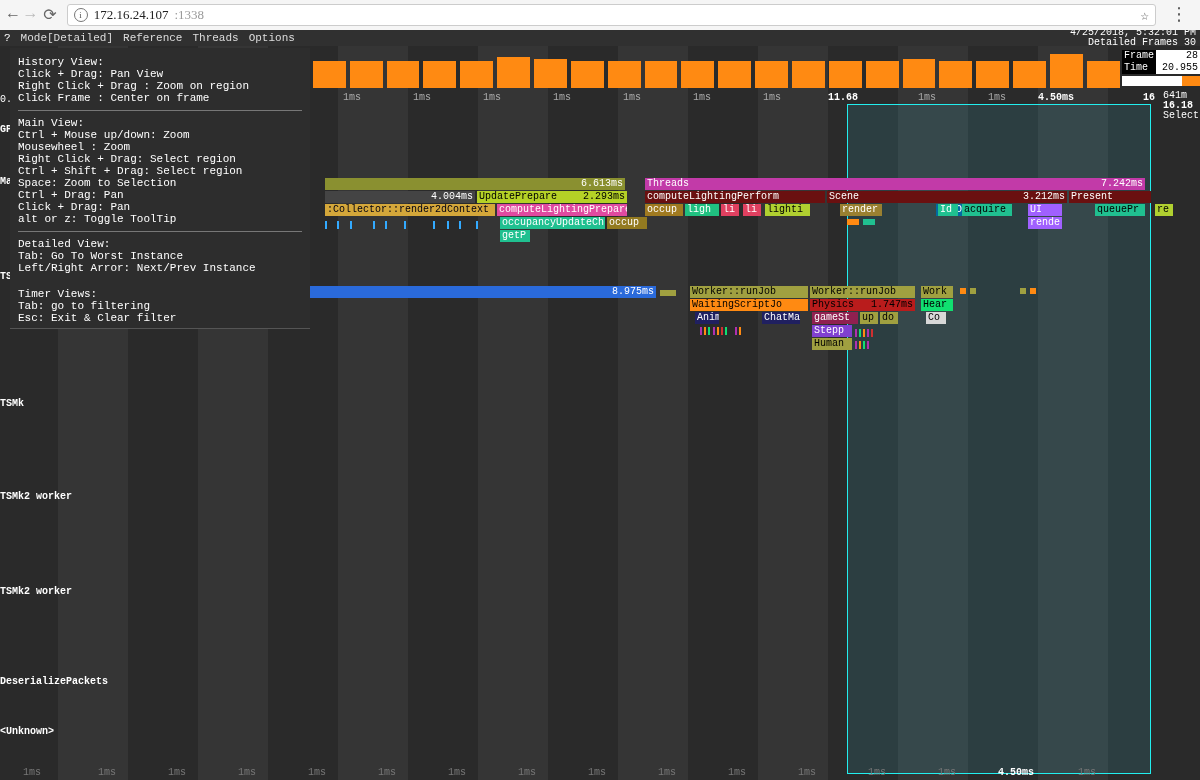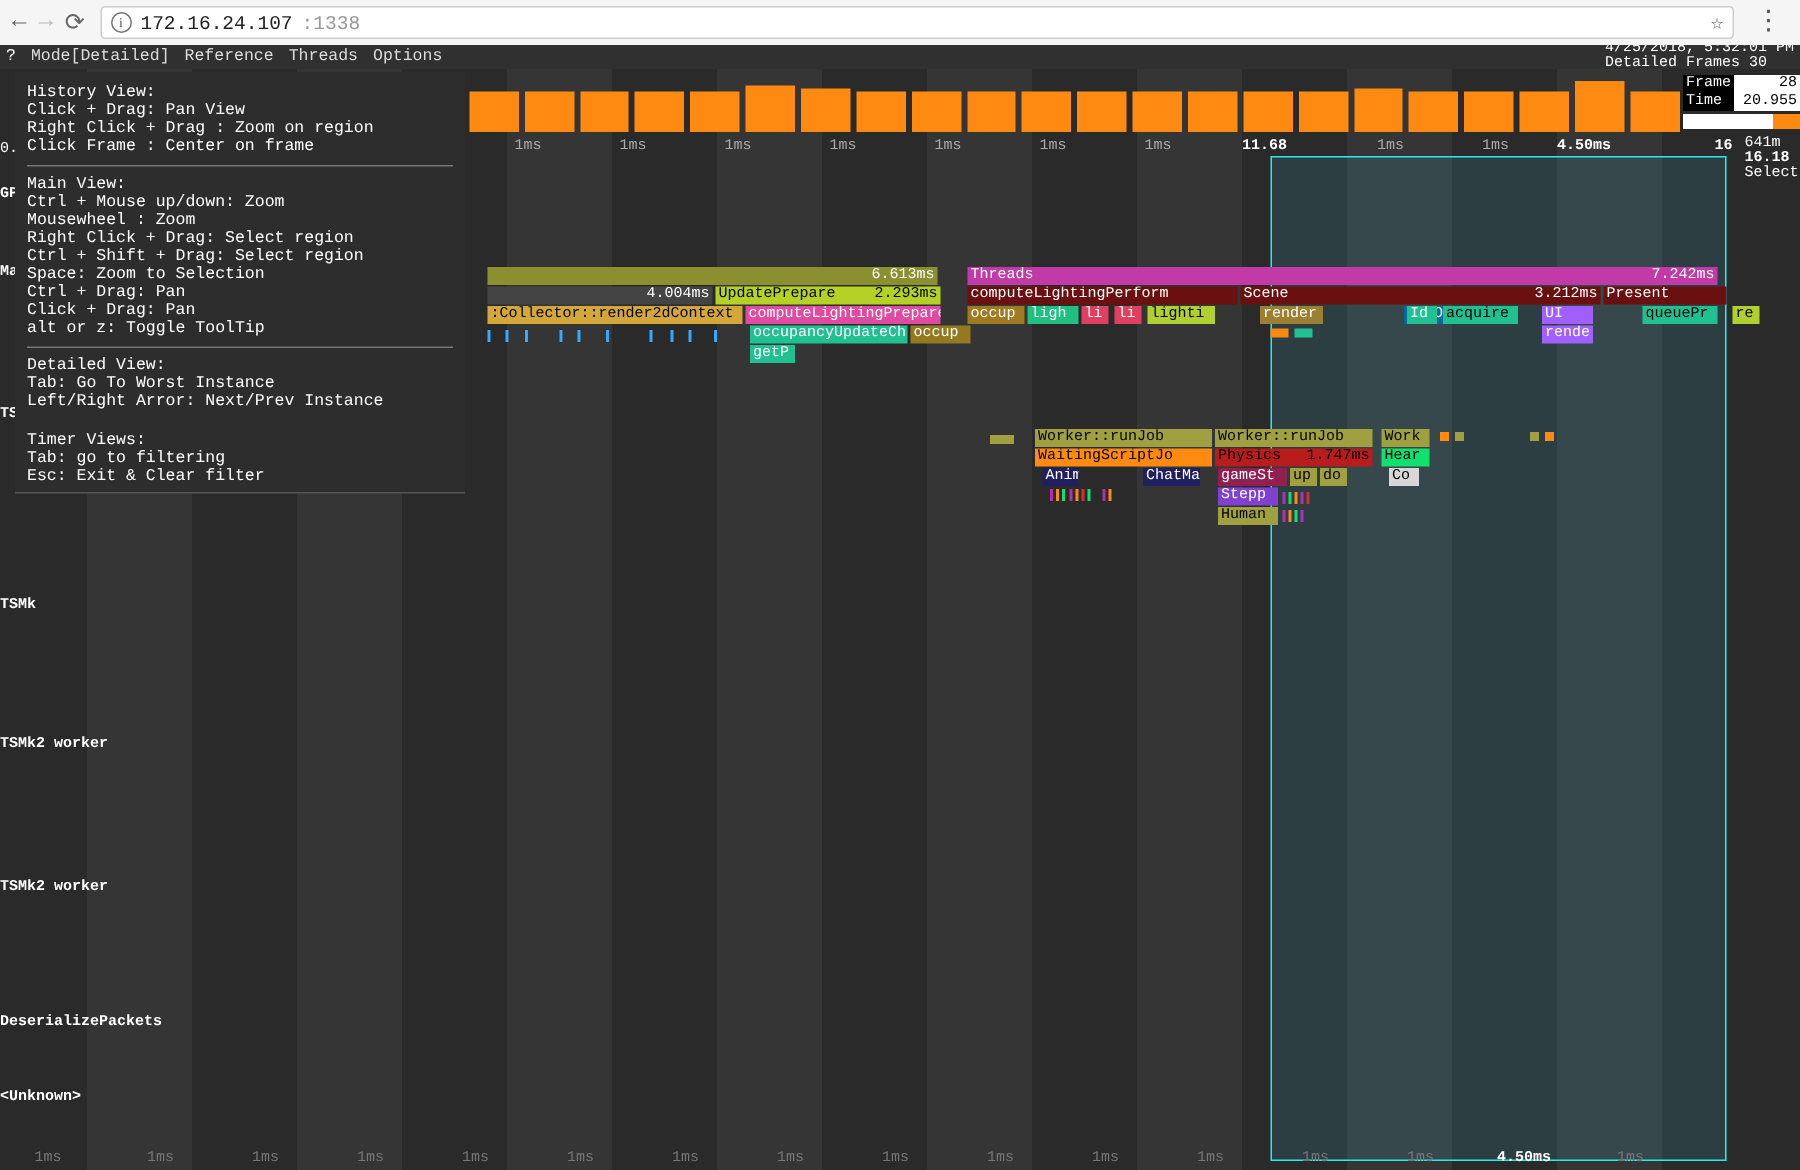--- a/index.html
+++ b/index.html
@@ -4,33 +4,33 @@
 <style>
   * { margin: 0; padding: 0; box-sizing: border-box; }
   body { font-family: "Courier New", monospace; font-size: 11px; background: #2a2a2a; color: #ddd; width: 1200px; height: 780px; overflow: hidden; position: relative; }
   
   
   .browser-chrome { height: 30px; background: #f5f5f5; display: flex; align-items: center; padding: 0 8px; gap: 10px; position: relative; z-index: 50; }
   .nav-btns { display: flex; gap: 8px; color: #666; font-size: 16px; }
   .nav-btn { cursor: pointer; }
   .address-bar { flex: 1; height: 22px; background: #fff; border: 1px solid #ccc; border-radius: 3px; display: flex; align-items: center; padding: 0 6px; gap: 6px; }
   .info-icon { width: 14px; height: 14px; border: 1px solid #777; border-radius: 50%; display: inline-flex; align-items: center; justify-content: center; font-size: 9px; color: #555; font-family: serif; }
-  .url-text { color: #222; font-family: Liberation Mono, monospace; font-size: 13px; }
+  .url-text { color: #222; font-family: Liberation Serif, serif; font-size: 13px; }
   .url-port { color: #999; }
   .star-icon { color: #555; font-size: 14px; }
   .dots-icon { color: #555; font-size: 18px; line-height: 10px; padding: 0 4px; }
   
   
   .profiler { position: absolute; top: 30px; left: 0; right: 0; bottom: 0; background: #2a2a2a; }
   
   
   .menu-bar { height: 16px; background: #303030; display: flex; align-items: center; padding: 0 4px; color: #ddd; gap: 10px; position: relative; }
   .menu-item { white-space: nowrap; }
   .q-mark { color: #fff; }
-  .menu-right { position: absolute; right: 4px; text-align: left; line-height: 1; font-size: 10px; }
+  .menu-right { position: absolute; right: 4px; text-align: right; line-height: 1; font-size: 10px; }
   .menu-right .dt { color: #fff; }
   .menu-right .df { color: #fff; }
   
   
   .stage { position: absolute; top: 16px; left: 0; right: 0; bottom: 0; }
   
   
   .grid-cols { position: absolute; inset: 0; }
   .grid-col { position: absolute; top: 0; bottom: 0; background: #353535; }
   
@@ -244,20 +244,21 @@
       <span style="display:inline-block;width:2px;height:8px;background:#3af;margin-right:10px"></span>
       <span style="display:inline-block;width:2px;height:8px;background:#3af;margin-right:20px"></span>
       <span style="display:inline-block;width:2px;height:8px;background:#3af;margin-right:6px"></span>
       <span style="display:inline-block;width:2px;height:8px;background:#3af;margin-right:3px"></span>
       <span style="display:inline-block;width:2px;height:8px;background:#3af;margin-right:9px"></span>
       <span style="display:inline-block;width:2px;height:8px;background:#3af"></span>
     </div>
 
     <div class="bar" style="left:18px;top:240px;width:14px;background:#3060ff;color:#fff">Rs</div>
     <div class="bar" style="left:18px;top:253px;width:14px;background:#aa3030;color:#fff">St</div>
+    <div class="bar" style="left:34px;top:240px;width:622px;background:#2a6adb;color:#fff;text-align:right">8.975ms</div>
     <div class="bar thin" style="left:660px;top:244px;width:16px;background:#a0a040"></div>
     <div class="bar" style="left:690px;top:240px;width:118px;background:#a0a040;color:#000">Worker::runJob</div>
     <div class="bar" style="left:810px;top:240px;width:105px;background:#a0a040;color:#000">Worker::runJob</div>
     <div class="bar" style="left:921px;top:240px;width:32px;background:#a0a040;color:#000">Work</div>
 
     <div class="bar" style="left:690px;top:253px;width:118px;background:#ff8a12;color:#000">WaitingScriptJo</div>
     <div class="bar" style="left:810px;top:253px;width:105px;background:#b91c1c;color:#000"><span>Physics</span><span style="float:right">1.747ms</span></div>
     <div class="bar" style="left:921px;top:253px;width:32px;background:#10e070;color:#000">Hear</div>
 
     <div class="bar" style="left:695px;top:266px;width:24px;background:#202060;color:#fff">Anima</div>

